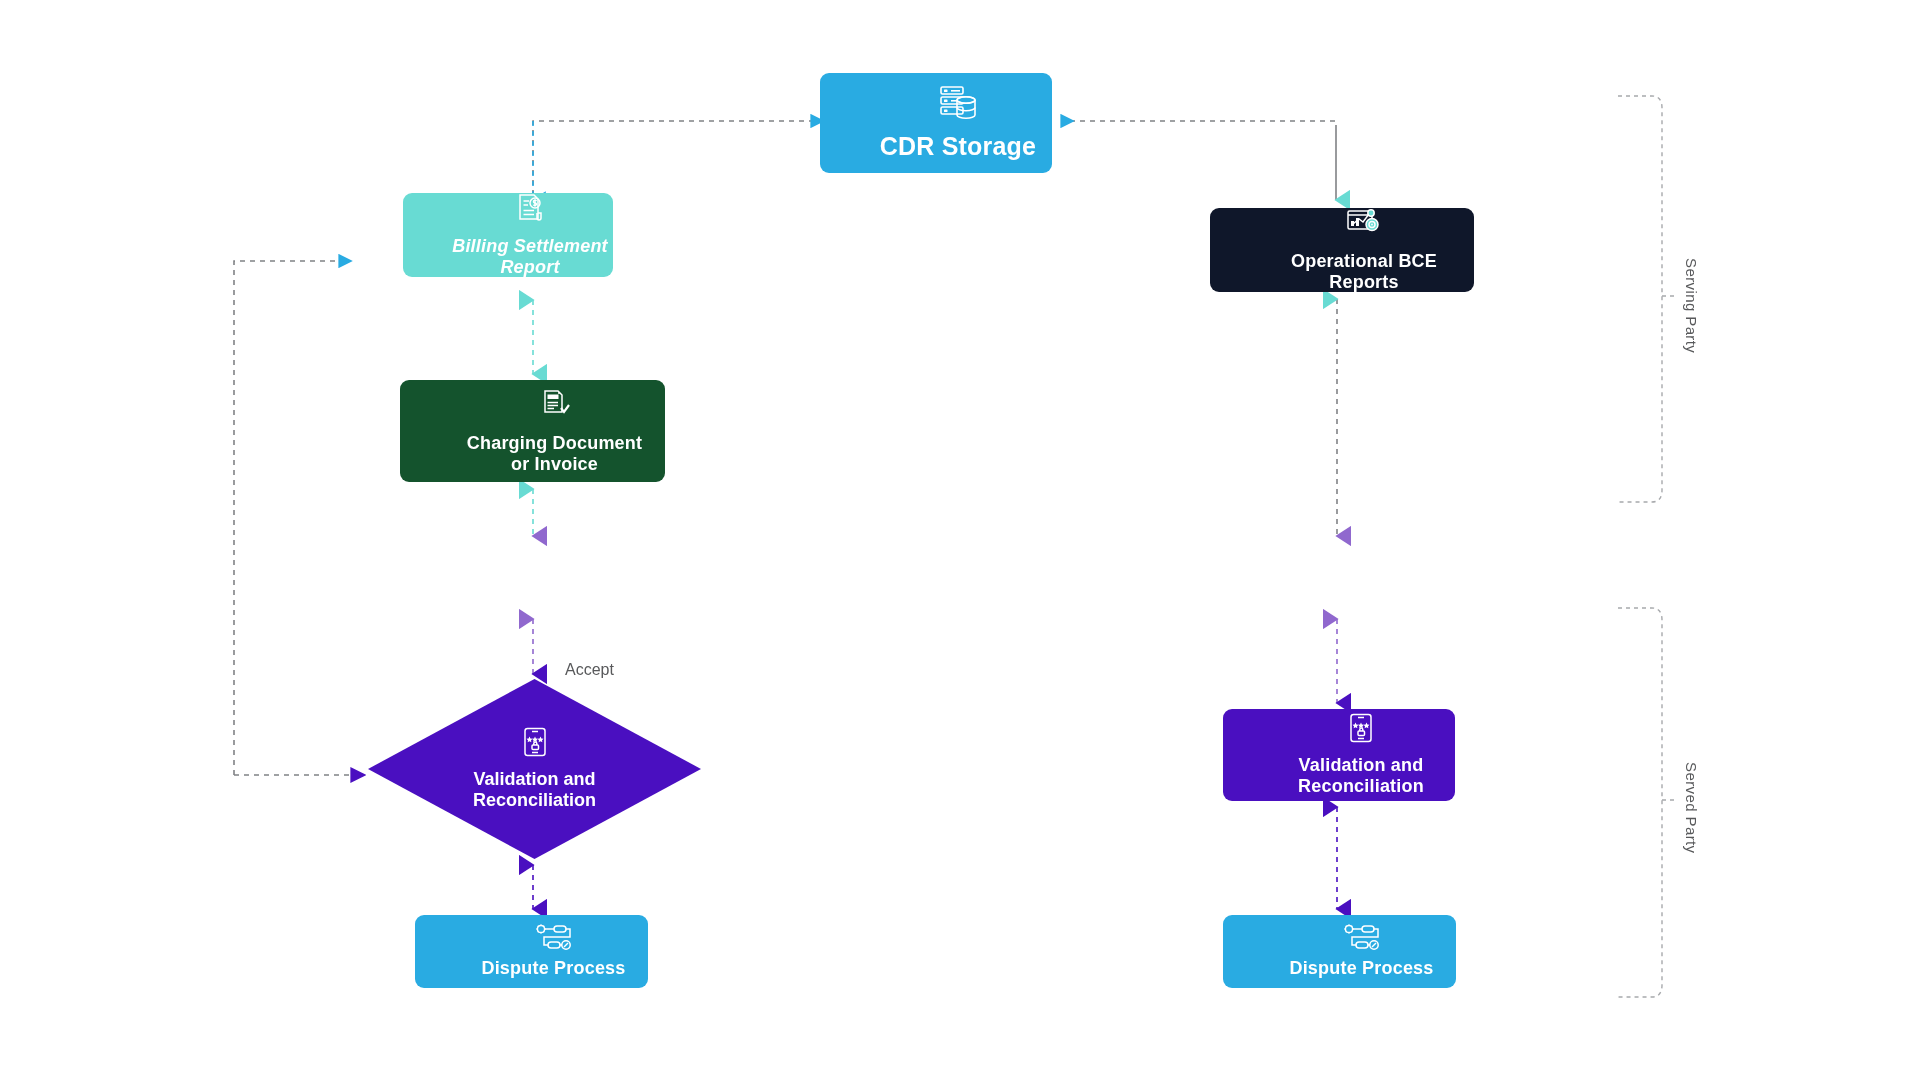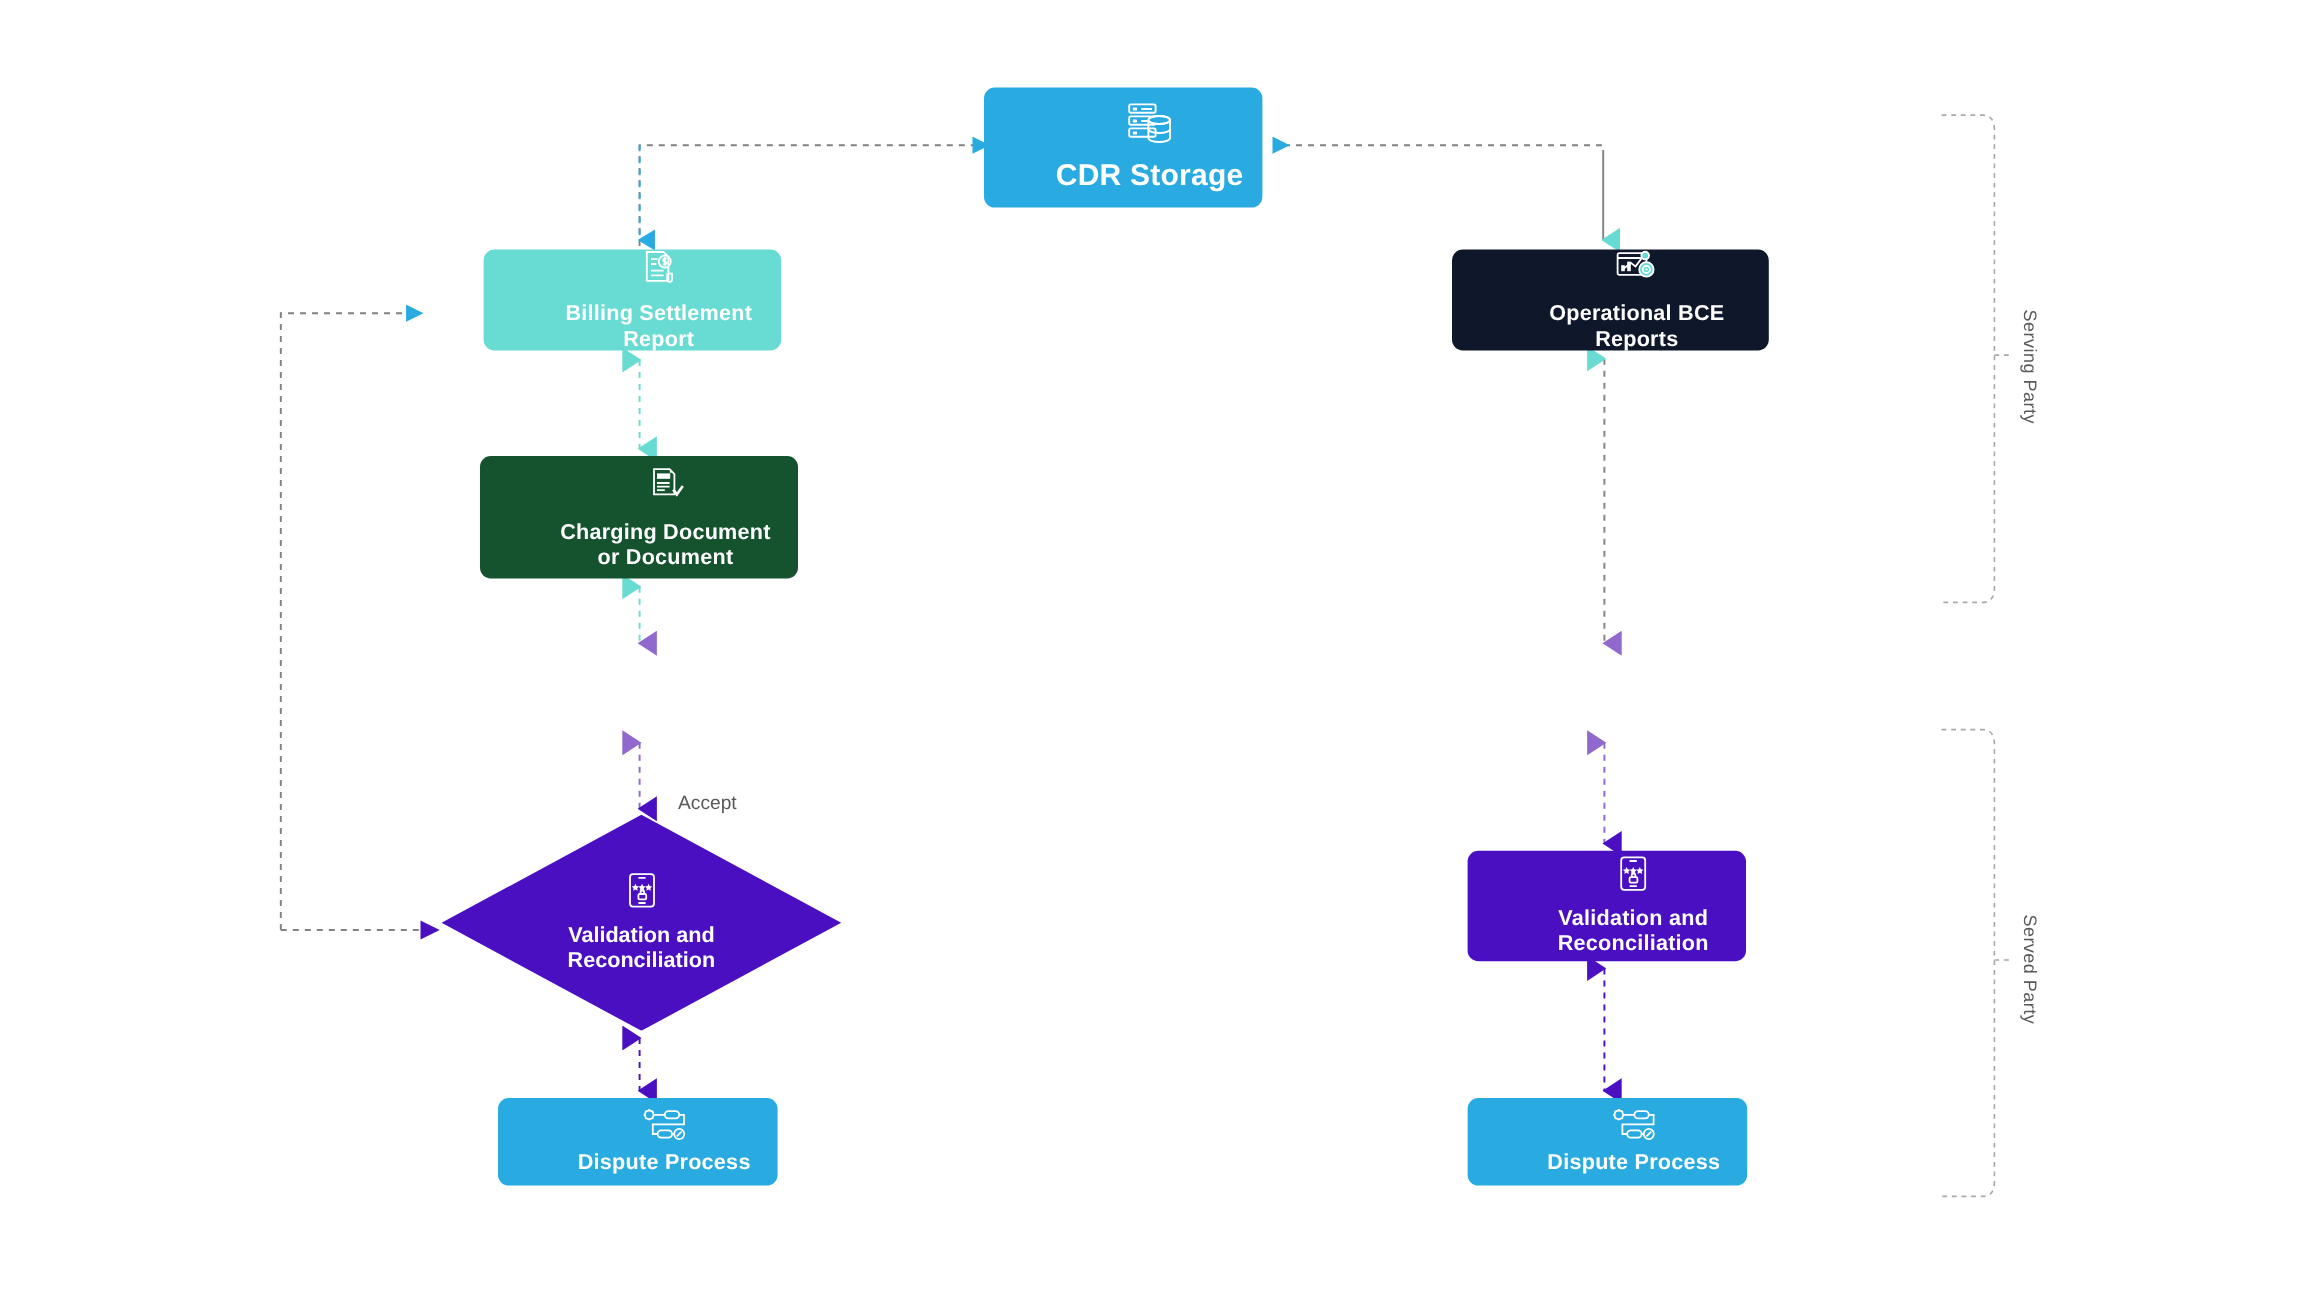--- a/index.html
+++ b/index.html
@@ -29,22 +29,22 @@
   .node .label { display: block; }
 
   
   #cdr-storage {
     left: 820px; top: 73px; width: 232px; height: 100px;
     background: #29ABE2; font-size: 25px;
   }
   #cdr-storage .icon { margin-bottom: 4px; }
 
   #billing-settlement-report {
-    left: 403px; top: 208px; width: 248px; height: 84px;
-    background: #68DBD3; font-size: 18px;
+    left: 403px; top: 193px; width: 210px; height: 84px;
+    background: #68DBD3; font-size: 18px; font-style: italic;
   }
   #charging-document {
     left: 400px; top: 380px; width: 265px; height: 102px;
     background: #14532d; font-size: 18px;
   }
   #operational-bce-reports {
     left: 1210px; top: 208px; width: 264px; height: 84px;
     background: #0f172a; font-size: 18px;
   }
   #blockchain-network {
@@ -247,21 +247,21 @@
         <path d="M6,4 h13 l4,4 v17 h-17 z"></path>
         <rect x="8.5" y="7.5" width="11" height="4.5" fill="#ffffff" stroke="none"></rect>
         <line x1="8.5" y1="15.5" x2="19" y2="15.5"></line>
         <line x1="8.5" y1="18.5" x2="19" y2="18.5"></line>
         <line x1="8.5" y1="21.5" x2="15" y2="21.5"></line>
         <line x1="20" y1="5" x2="20" y2="7"></line>
         <path d="M22,21 l3,4 l5,-7" stroke-width="2.2"></path>
       </svg>
     </span>
     <span class="label">Charging Document</span>
-    <span class="label">or Document</span>
+    <span class="label">or Invoice</span>
   </div>
 
   <div class="node" id="operational-bce-reports">
     <span class="icon">
       <svg width="36" height="32" viewBox="0 0 36 32" fill="none" stroke="#ffffff" stroke-width="1.5">
         <rect x="2" y="4" width="24" height="18" rx="1.5"></rect>
         <line x1="2" y1="8" x2="26" y2="8"></line>
         <rect x="5" y="14" width="3" height="5" fill="#ffffff" stroke="none"></rect>
         <rect x="10" y="11" width="3" height="8" fill="#ffffff" stroke="none"></rect>
         <polyline points="7,17 13,12 17,15 23,7"></polyline>

